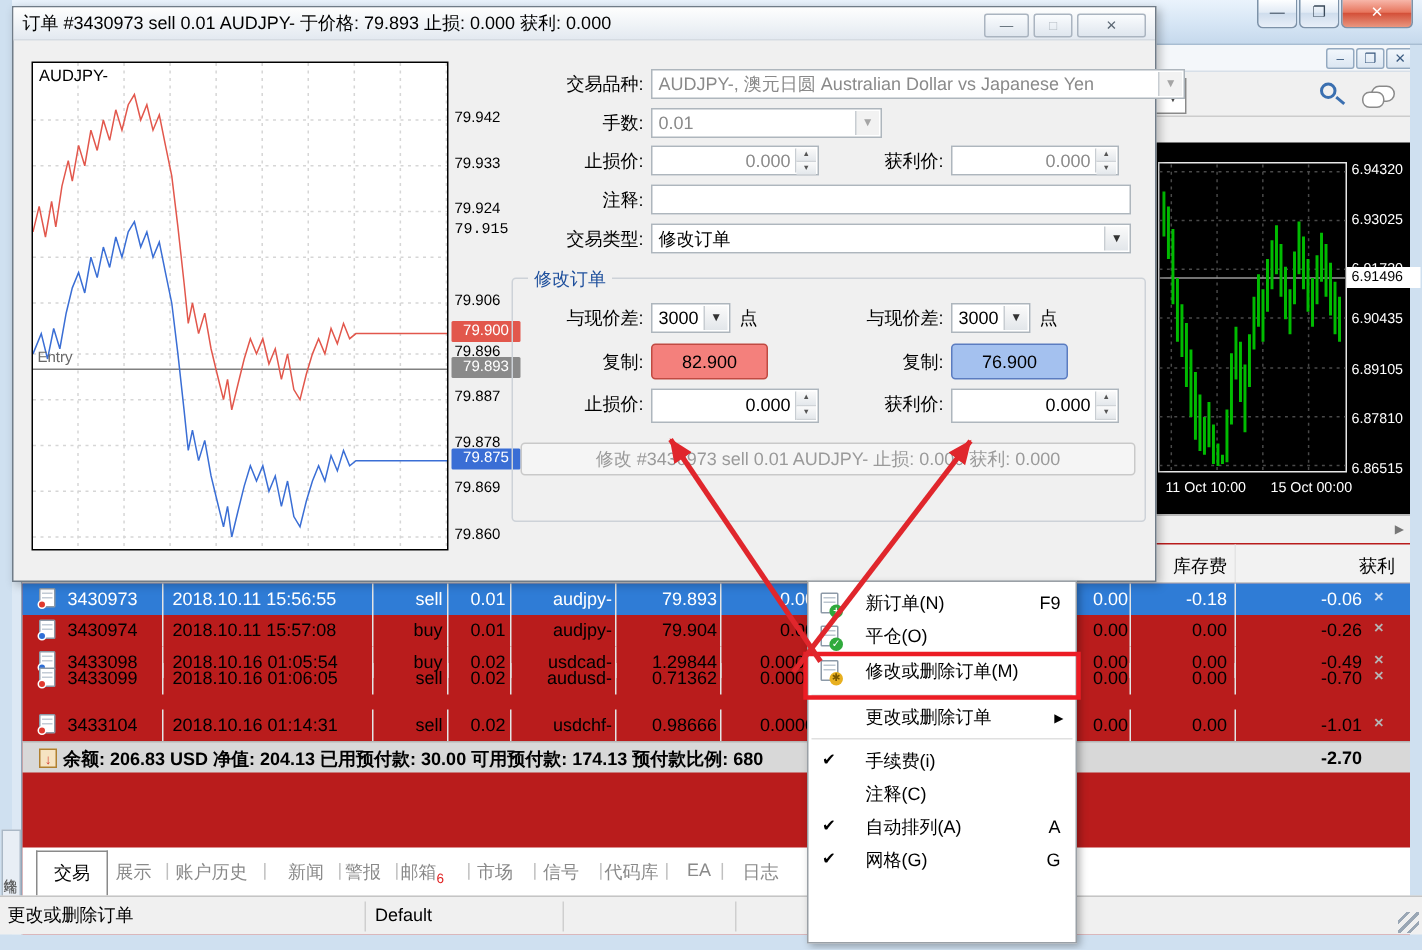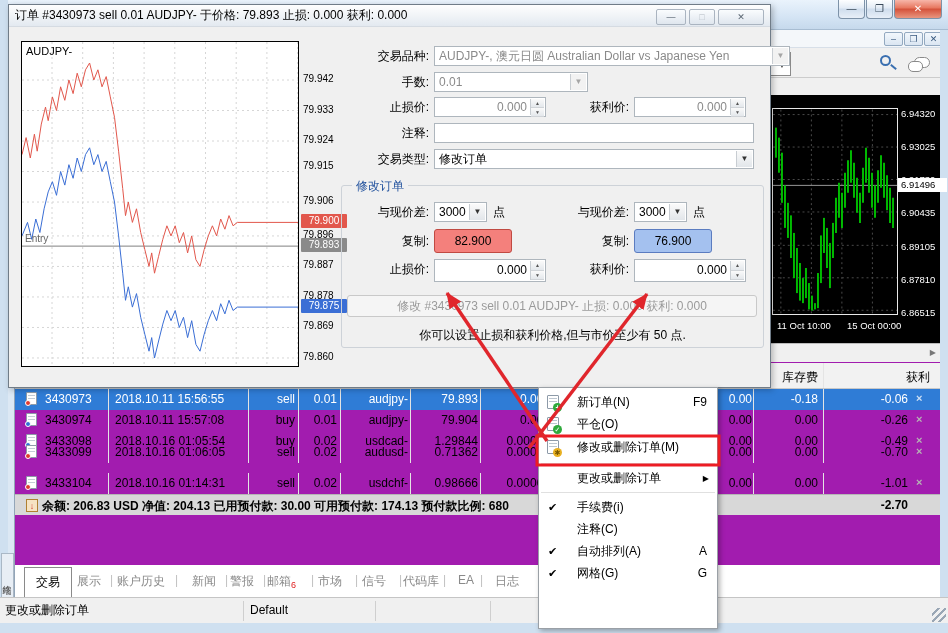--- a/index.html
+++ b/index.html
@@ -21,21 +21,21 @@
 .mchart .plot{position:absolute;left:9px;top:13px;width:126px;height:207px;border:1px solid #e8e8e8}
 .mlabel{position:absolute;left:138px;width:46px;color:#fff;font-size:9.5px;font-family:"Liberation Sans",sans-serif}
 .mprice{position:absolute;left:135px;width:49px;height:14px;background:#fff;color:#000;font-size:9.5px;line-height:14px;padding-left:3px;z-index:3}
 .mx{position:absolute;color:#fff;font-size:9.5px;top:225px}
 .scrollstrip{left:765px;top:343px;width:175px;height:18px;background:#f0f0f0;border-top:1px solid #bbb}
 .scrollstrip .right-ar{position:absolute;right:4px;top:4px;font-size:8px;color:#777}
 
 .frame-left{left:0;top:0;width:8px;height:633px;background:#cfe0f0}
 .frame-right{left:940px;top:30px;width:8px;height:595px;background:#cfe0f0}
 .panel-edge{left:8px;top:362px;width:7px;height:261px;background:#dce8f4;border-right:1px solid #93a5b8}
-.terminal{left:15px;top:362px;width:925px;height:261px;background:#a21caf}
+.terminal{left:15px;top:362px;width:925px;height:261px;background:#b91c1c}
 .thead{position:absolute;left:0;top:1px;width:925px;height:26px;background:#f2f2f2;border-bottom:1px solid #c8c8c8}
 .th{position:absolute;top:6px;text-align:right;color:#000}
 .trow{position:absolute;left:0;width:925px;height:21px}
 .trow.sel{background:#2f7cd6;color:#fff}
 .trow.sel .xmark{color:#cfe0f5}
 .cell{position:absolute;top:3px;white-space:nowrap}
 .r{text-align:right}
 .xmark{position:absolute;top:3px;color:#b5b5b5;font-weight:bold;font-size:11px}
 .colsep{position:absolute;top:0;width:1px;height:100%;background:#e4e4e4}
 .sumrow{position:absolute;left:0;top:132px;width:925px;height:21px;background:#d8d8d8;border-top:1px solid #b5b5b5;font-weight:bold}
@@ -415,21 +415,21 @@
         <line x1="0" y1="315.9799999999784" x2="276" y2="315.9799999999784" stroke="#d6d6d6" stroke-dasharray="2,3" stroke-width="1"></line>
         <line x1="0" y1="204.10999999997418" x2="276" y2="204.10999999997418" stroke="#808080" stroke-width="1"></line>
         <polyline points="0.0,112.6 4.1,95.6 8.3,116.0 12.4,92.2 15.2,109.2 19.3,82.1 23.5,65.1 26.2,78.7 30.4,54.9 34.5,68.5 38.6,44.8 42.8,58.3 46.9,38.0 51.1,51.6 55.2,31.2 59.3,44.8 63.5,27.8 67.6,21.0 71.8,38.0 75.9,27.8 80.0,44.8 84.2,34.6 88.3,54.9 92.5,75.3 96.6,109.2 100.7,146.5 103.5,173.6 106.3,160.0 110.4,180.4 114.5,166.8 118.7,190.5 122.8,207.5 127.0,224.4 129.7,210.9 132.5,231.2 136.6,214.3 140.8,197.3 144.9,183.8 149.0,193.9 153.2,183.8 157.3,200.7 161.5,190.5 165.6,210.9 169.7,193.9 173.9,217.7 178.0,224.4 182.2,207.5 186.3,193.9 190.4,183.8 194.6,193.9 198.7,177.0 202.9,187.2 207.0,173.6 211.1,183.8 215.3,180.4 276.0,180.4" fill="none" stroke="#e2574c" stroke-width="1"></polyline>
         <polyline points="0.0,193.9 5.5,180.4 9.7,197.3 13.8,177.0 17.9,190.5 22.1,166.8 26.2,149.9 30.4,139.7 34.5,153.3 38.6,129.5 42.8,143.1 46.9,122.7 51.1,136.3 55.2,116.0 59.3,129.5 63.5,112.6 67.6,105.8 71.8,122.7 75.9,112.6 80.0,129.5 84.2,119.4 88.3,139.7 92.5,160.0 96.6,193.9 100.7,231.2 103.5,258.3 106.3,244.8 110.4,265.1 114.5,251.6 118.7,275.3 122.8,292.2 127.0,309.2 129.7,295.6 132.5,316.0 136.6,299.0 140.8,282.1 144.9,268.5 149.0,278.7 153.2,268.5 157.3,285.5 161.5,275.3 165.6,295.6 169.7,278.7 173.9,302.4 178.0,309.2 182.2,292.2 186.3,278.7 190.4,268.5 194.6,278.7 198.7,261.7 202.9,271.9 207.0,258.3 211.1,268.5 215.3,265.1 276.0,265.1" fill="none" stroke="#3a6ed5" stroke-width="1"></polyline>
       </svg>
   </div>
   <div class="dscale" id="dscale">
       <div class="dlabel" style="top: 32px;">79.942</div>
       <div class="dlabel" style="top: 62.51px;">79.933</div>
       <div class="dlabel" style="top: 93.02px;">79.924</div>
-      <div class="dlabel" style="top: 119px;">79.915</div>
+      <div class="dlabel" style="top: 107px; font-family: Liberation Mono, monospace;">79.915</div>
       <div class="dlabel" style="top: 154.04px;">79.906</div>
       <div class="dlabel" style="top: 187.94px;">79.896</div>
       <div class="dlabel" style="top: 218.45px;">79.887</div>
       <div class="dlabel" style="top: 248.96px;">79.878</div>
       <div class="dlabel" style="top: 279.47px;">79.869</div>
       <div class="dlabel" style="top: 309.98px;">79.860</div>
       <div class="dbox" style="top: 173.38px; background: rgb(226, 87, 76);">79.900</div>
       <div class="dbox" style="top: 197.11px; background: rgb(138, 138, 138);">79.893</div>
       <div class="dbox" style="top: 258.13px; background: rgb(58, 110, 213);">79.875</div>
     </div>
@@ -477,21 +477,20 @@
         <b>▲</b>
         <b>▼</b>
       </span></div>
   <div class="flabel" style="left:535px;top:254px;width:85px">获利价:</div>
   <div class="field spin" style="left:625px;top:254px;width:112px;height:23px;line-height:21px"><span>0.000</span><span class="btns">
         <b>▲</b>
         <b>▼</b>
       </span></div>
 
   <div class="big-btn">修改 #3430973 sell 0.01 AUDJPY- 止损: 0.000 获利: 0.000</div>
-  <div class="hint">你可以设置止损和获利价格,但与市价至少有 50 点.</div>
 </div>
 
 <div class="abs ctxmenu">
   <div class="mi"><span class="micon">
         <i></i>
         <i></i>
         <span class="bdg green">+</span>
       </span><span>新订单(N)</span><span class="sc">F9</span></div>
   <div class="mi"><span class="micon">
         <i></i>

